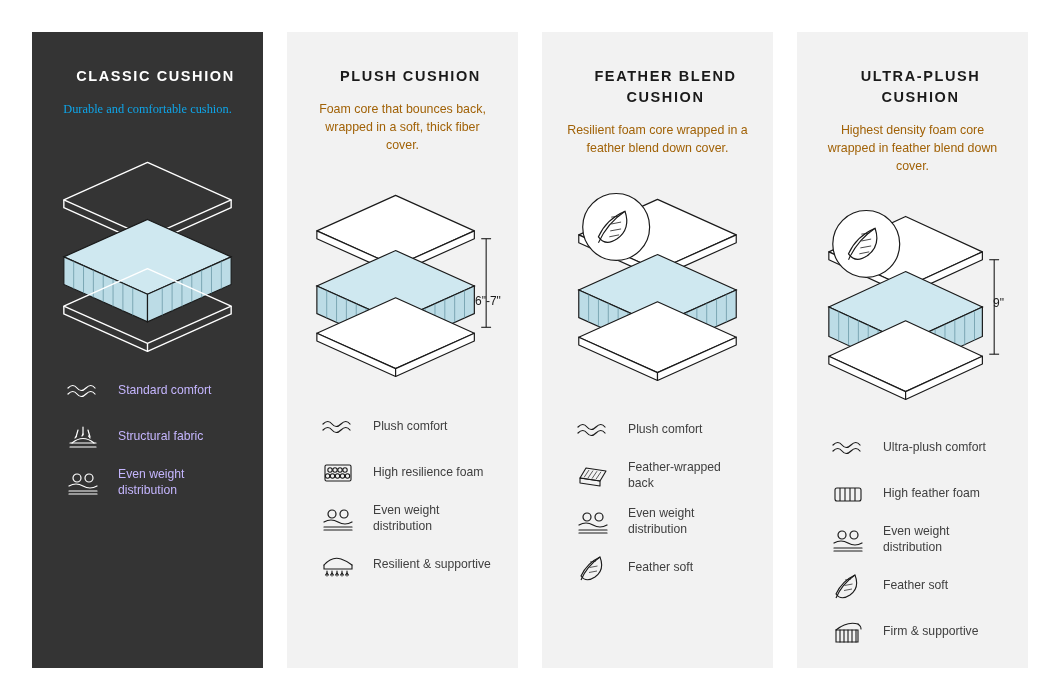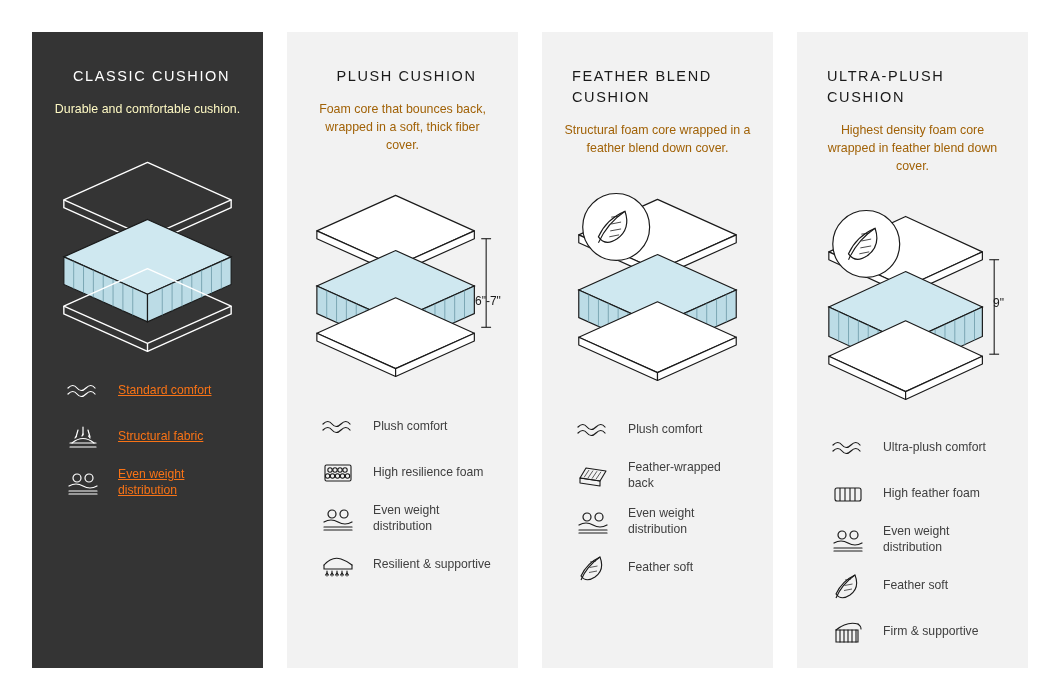--- a/index.html
+++ b/index.html
@@ -36,35 +36,35 @@
   .card.dark {
     background: #343434;
     color: #ffffff;
   }
   .card.light {
     background: #f2f2f2;
     color: #1a1a1a;
   }
   .card-title {
     font-size: 14.5px;
-    font-weight: normal;
+    font-weight: bold;
     letter-spacing: 1.6px;
-    text-align: left;
+    text-align: center;
     line-height: 1.45;
-    margin: 0 0 14px 8px;
+    margin: 0 0 14px 16px;
     text-transform: uppercase;
   }
   .card-desc {
     font-size: 12.4px;
     line-height: 1.45;
     text-align: center;
     margin: 0;
     max-width: 190px;
   }
-  .card.dark .card-desc { color: #fef9c3; }
+  .card.dark .card-desc { color: #0ea5e9; font-family: Liberation Serif, serif; }
   .card.light .card-desc { color: #a16207; }
 
   .art {
     width: 100%;
     height: 238px;
     margin-top: 10px;
     display: flex;
     align-items: center;
     justify-content: center;
   }
@@ -91,21 +91,21 @@
     display: flex;
     align-items: center;
     justify-content: center;
   }
   .feature-icon svg { display: block; }
   .feature-label {
     font-size: 12.2px;
     line-height: 1.3;
     max-width: 120px;
   }
-  .card.dark .feature-label { color: #f97316; text-decoration: underline; }
+  .card.dark .feature-label { color: #c4b5fd; }
   .card.light .feature-label { color: #404040; }
 </style>
 </head>
 <body>
 
 <div class="board">
 
   <div class="card dark">
     <h2 class="card-title">CLASSIC CUSHION</h2>
     <p class="card-desc">Durable and comfortable cushion.</p>
@@ -290,21 +290,21 @@
               </g>
             </svg>
         </span>
         <span class="feature-label">Resilient &amp; supportive</span>
       </div>
     </div>
   </div>
 
   <div class="card light">
     <h2 class="card-title">FEATHER BLEND CUSHION</h2>
-    <p class="card-desc">Structural foam core wrapped in a feather blend down cover.</p>
+    <p class="card-desc">Resilient foam core wrapped in a feather blend down cover.</p>
     <div class="art">
       <svg width="190" height="215" viewBox="0 0 190 215">
         <g fill="#ffffff" stroke="#1a1a1a" stroke-width="1.2" stroke-linejoin="round">
           <polygon points="95,18 175,54 95,90 15,54"></polygon>
           <polygon points="15,54 95,90 95,98 15,62"></polygon>
           <polygon points="175,54 95,90 95,98 175,62"></polygon>
         </g>
         <g>
           <polygon points="95,74 175,110 95,146 15,110" fill="#cfe8f0" stroke="#1a1a1a" stroke-width="1.2"></polygon>
           <polygon points="15,110 95,146 95,174 15,138" fill="#bcdce6" stroke="#1a1a1a" stroke-width="1.2"></polygon>

